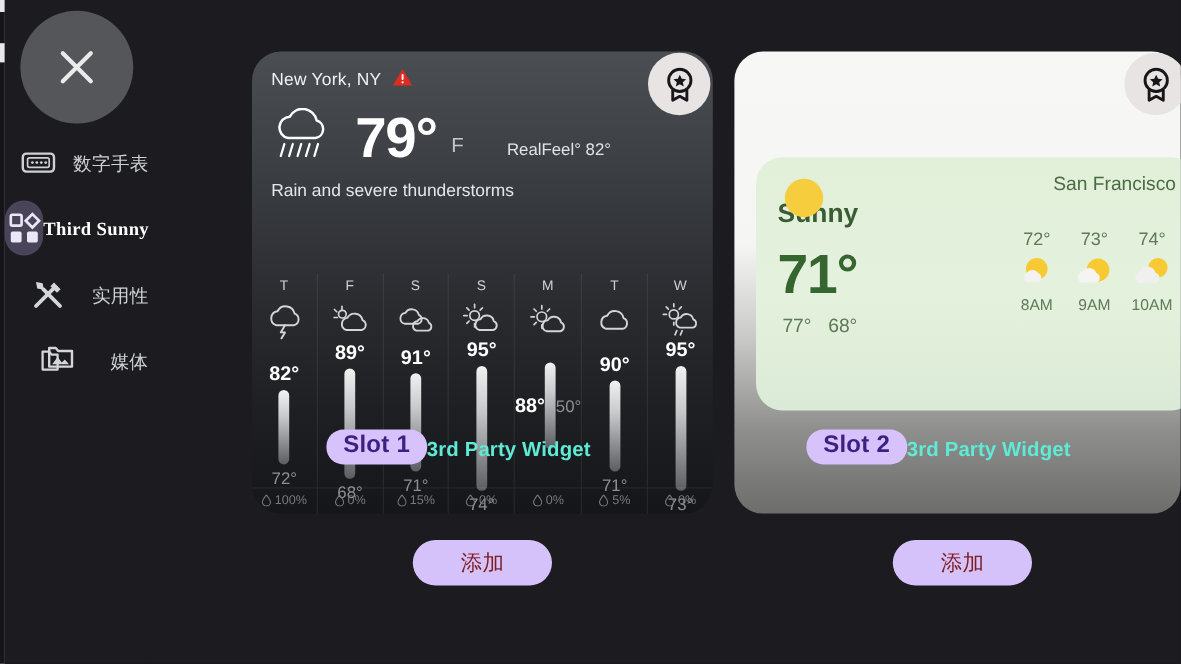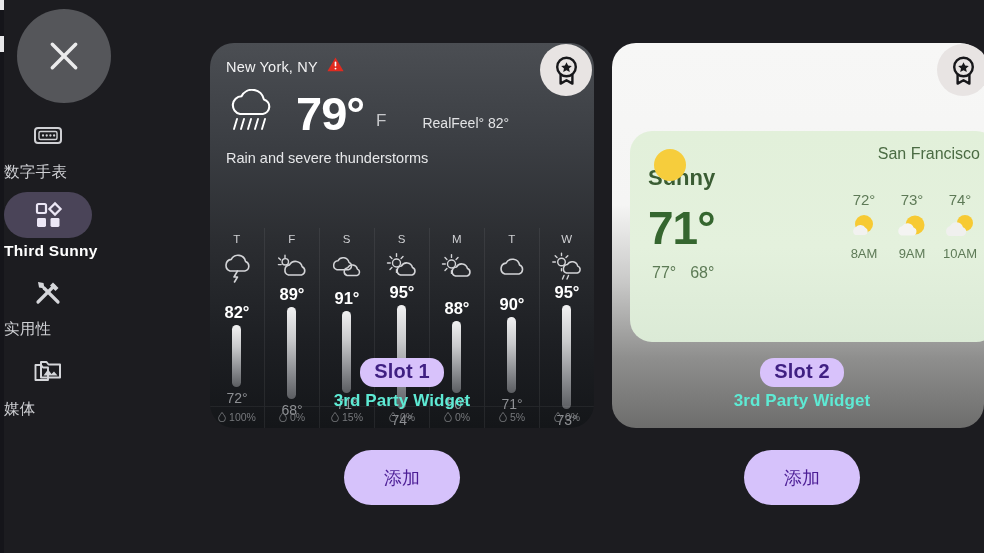--- a/index.html
+++ b/index.html
@@ -25,23 +25,24 @@
     margin-top:9px;
     width:94px; height:94px; border-radius:50%;
     background:#55565a;
     display:flex; align-items:center; justify-content:center;
     cursor:pointer;
   }
   .close-btn svg { width:40px; height:40px; }
 
   .nav-item {
     margin-top:9px;
-    display:flex; flex-direction:column; align-items:flex-start;
+    display:flex; align-items:center;
     width:100%;
     cursor:pointer;
+    font-family:Liberation Serif, serif;
   }
   .nav-icon-wrap {
     width:88px; height:46px;
     display:flex; align-items:center; justify-content:center;
     border-radius:23px;
   }
   .nav-item.active .nav-icon-wrap { background:#4a4458; }
   .nav-icon-wrap svg { width:32px; height:32px; }
   .nav-label {
     margin-top:4px;
@@ -141,38 +142,38 @@
     display:flex; align-items:center; justify-content:center;
     cursor:pointer;
   }
   .medal svg { width:27px; height:29px; }
   .medal-1 { left:540px; top:44px; }
   .medal-2 { left:937px; top:44px; }
 
   
   .slot-label-group {
     position:absolute; text-align:center; width:260px;
-    display:flex; flex-direction:column; align-items:center;
+    display:flex; flex-direction:row; align-items:center;
     pointer-events:none;
   }
   .slot-badge {
     background:#d8c2fb; color:#3f1f82;
     font-size:20px; font-weight:bold;
     padding:2px 14px 4px 14px; border-radius:14px;
     letter-spacing:.2px;
   }
   .slot-sub { margin-top:4px; font-size:17px; color:#5eead4; font-weight:bold; letter-spacing:.1px; }
   .sl1 { left:272px; top:358px; }
   .sl2 { left:672px; top:358px; }
 
   
   .add-btn {
-    position:absolute; width:116px; height:55px;
+    position:absolute; width:116px; height:38px;
     border-radius:28px; background:#d6c2fb;
-    color:#4c1d95; font-size:18px;
+    color:#7f1d1d; font-size:18px;
     display:flex; align-items:center; justify-content:center;
     cursor:pointer; border:none;
     font-family:"Liberation Sans", sans-serif;
   }
   .add-1 { left:344px; top:450px; }
   .add-2 { left:744px; top:450px; }
 </style>
 </head>
 <body>
 
@@ -354,21 +355,21 @@
         </div>
         <div class="fcol">
           <div class="fday">M</div>
      <div class="ficon">
             <svg viewBox="0 0 32 30">
               <circle cx="10.5" cy="11" r="4" stroke="#d3d4d7" stroke-width="1.4" fill="none"></circle>
        <path d="M10.5 4.4 V1.6 M10.5 20.4 V17.6 M4.3 11 H1.5 M5.9 6.4 L4 4.5 M15.1 6.4 L17 4.5 M5.9 15.6 L4 17.5" stroke="#d3d4d7" stroke-width="1.4" stroke-linecap="round"></path>
        <path d="M14.5 23 a4.6 4.6 0 0 1 0.9 -9 a6 6 0 0 1 11.1 1.6 a3.9 3.9 0 0 1 -0.5 7.4 Z" stroke="#d3d4d7" stroke-width="1.6" fill="none" stroke-linejoin="round"></path>
             </svg>
           </div>
-     <div style="margin-top:14px;display:flex;flex-direction:column;align-items:center;">
+     <div style="margin-top:14px;display:flex;flex-direction:row;align-items:center;">
        <div class="fhi">88°</div>
        <div class="fbar" style="height:72px"></div>
        <div class="flo">50°</div>
      </div>
      <div class="fprecip">
        <svg viewBox="0 0 8 10">
               <path d="M4 0.4 C6.4 3.6 7.4 5 7.4 6.4 A3.4 3.4 0 0 1 0.6 6.4 C0.6 5 1.6 3.6 4 0.4 Z" stroke="#76787c" stroke-width=".9" fill="none"></path>
             </svg>
        <span>0%</span>
      </div>

